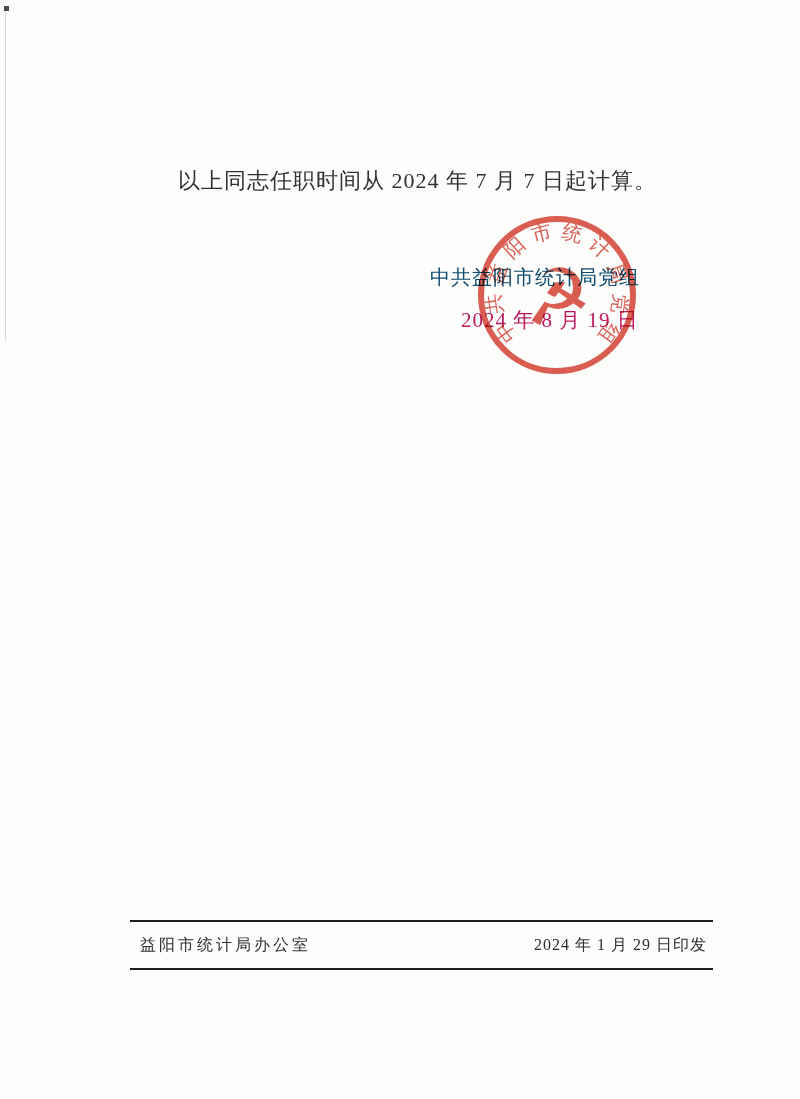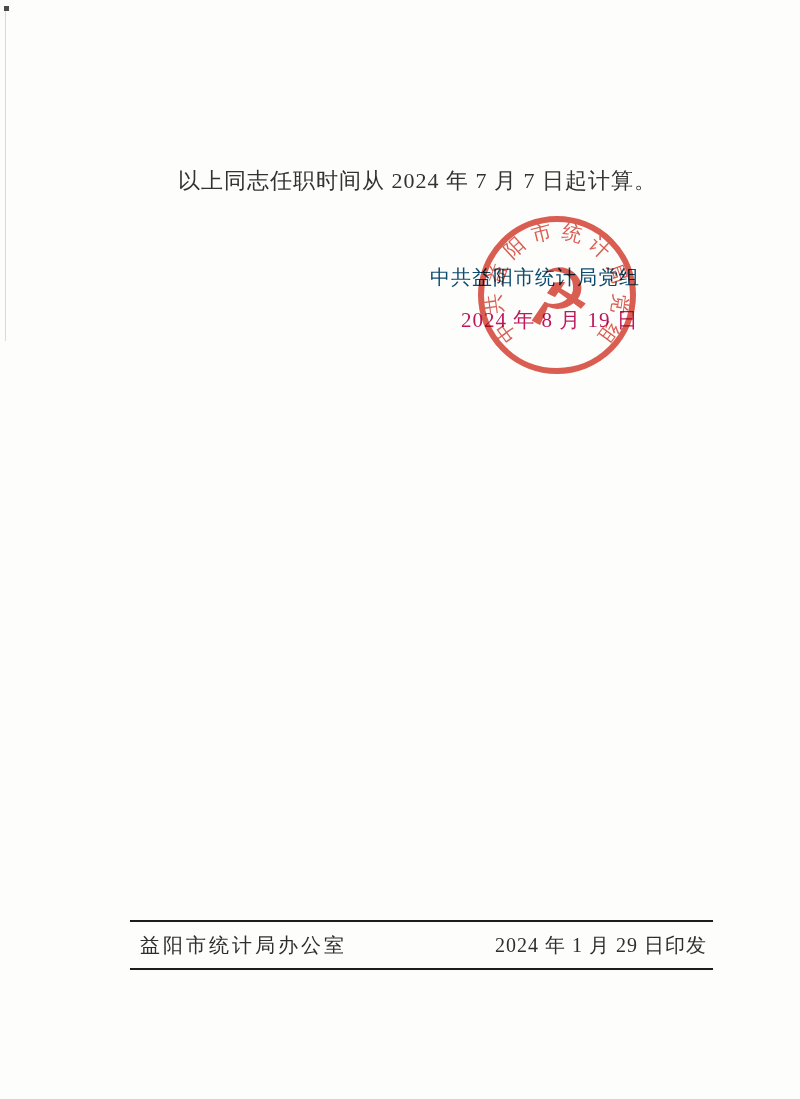--- a/index.html
+++ b/index.html
@@ -72,21 +72,21 @@
   }
   .footer {
     position: absolute;
     left: 130px; top: 920px;
     width: 583px; height: 46px;
     border-top: 2px solid #1d1d1d;
     border-bottom: 2px solid #1d1d1d;
     display: flex;
     align-items: center;
     justify-content: space-between;
-    font-size: 20px;
+    font-size: 16px;
     color: #2e2e2e;
   }
   .footer-left {
     margin-left: 10px;
     letter-spacing: 3px;
     white-space: nowrap;
   }
   .footer-right {
     margin-right: 6px;
     letter-spacing: 1px;

